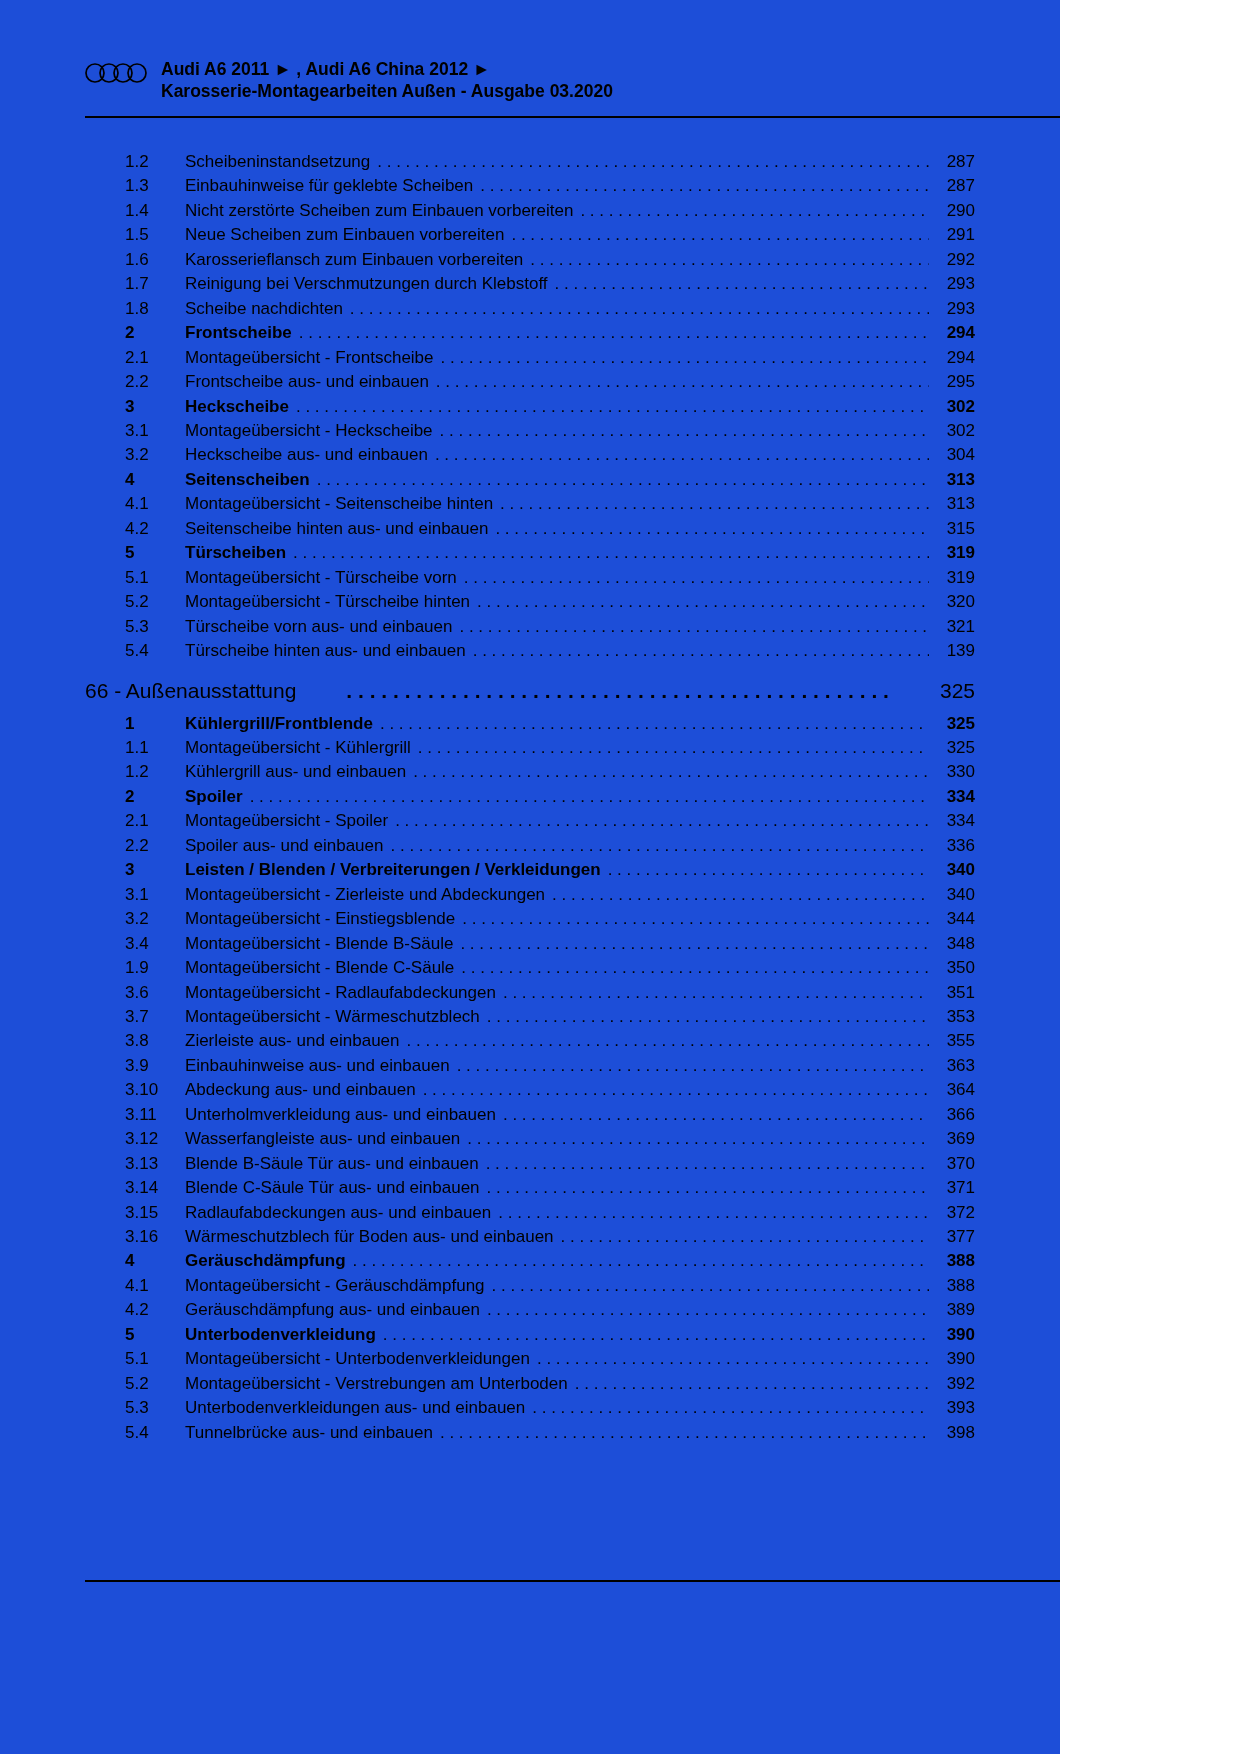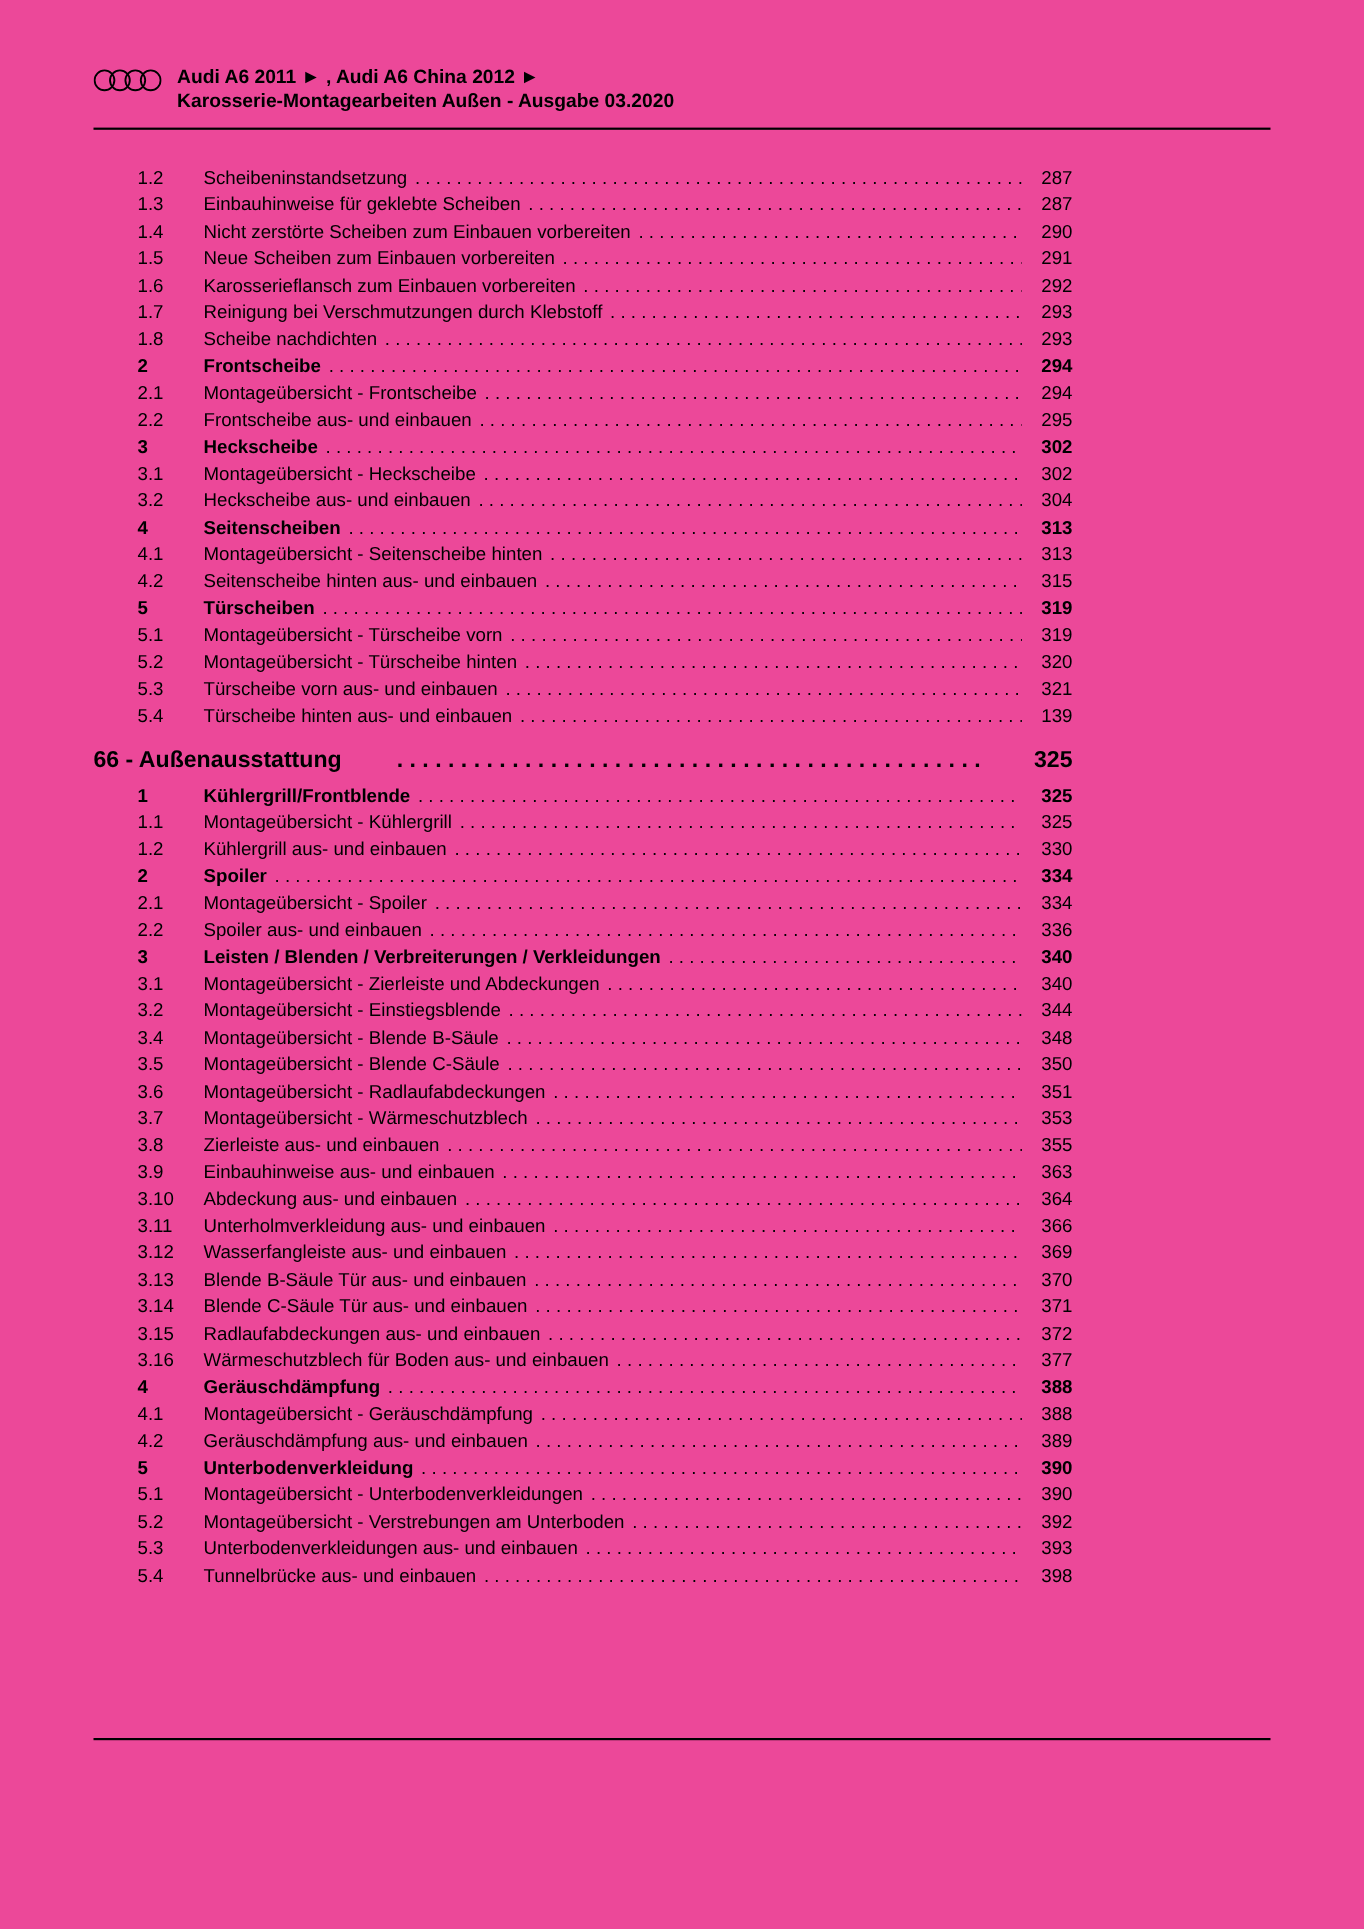--- a/index.html
+++ b/index.html
@@ -1,22 +1,22 @@
 <!DOCTYPE html>
 <html><head>
 <meta charset="utf-8">
 <style>
   * { margin: 0; padding: 0; box-sizing: border-box; }
   html, body { background: #ffffff; }
   body { font-family: "Liberation Sans", sans-serif; color: #000; }
   .page {
     position: relative;
-    width: 1240px;
+    width: 1060px;
     height: 1754px;
-    background: #ec4899;
+    background: #1d4ed8;
     overflow: hidden;
   }
 
   
   .header {
     position: absolute;
     top: 58px; left: 85px; width: 1070px;
     display: flex;
     align-items: flex-start;
     gap: 14px;
@@ -58,21 +58,21 @@
     font-weight: normal;
     content: ". . . . . . . . . . . . . . . . . . . . . . . . . . . . . . . . . . . . . . . . . . . . . . . . . . . . . . . . . . . . . . . . . . . . . . . . . . . . . . . . . . . . . . . . . . . . . . . . . . . . . . . . . . . . . . . . . . . .";
   }
   .row .page-num {
     flex-shrink: 0;
     min-width: 46px;
     text-align: right;
   }
   .toc-heading {
     font-size: 21px;
-    font-weight: bold;
+    font-weight: normal;
     margin-top: 13px;
     margin-bottom: 7px;
     line-height: 28px;
     gap: 35px;
   }
   .toc-heading .leader { padding-left: 8px; }
   .toc-heading .leader::after { font-weight: bold; }
 
   
   .footer {
@@ -295,21 +295,21 @@
         <span class="leader"></span>
         <span class="page-num">344</span>
       </div>
       <div class="row entry-row">
         <span class="num">3.4</span>
         <span class="title">Montageübersicht - Blende B-Säule</span>
         <span class="leader"></span>
         <span class="page-num">348</span>
       </div>
       <div class="row entry-row">
-        <span class="num">3.5</span>
+        <span class="num">1.9</span>
         <span class="title">Montageübersicht - Blende C-Säule</span>
         <span class="leader"></span>
         <span class="page-num">350</span>
       </div>
       <div class="row entry-row">
         <span class="num">3.6</span>
         <span class="title">Montageübersicht - Radlaufabdeckungen</span>
         <span class="leader"></span>
         <span class="page-num">351</span>
       </div>

